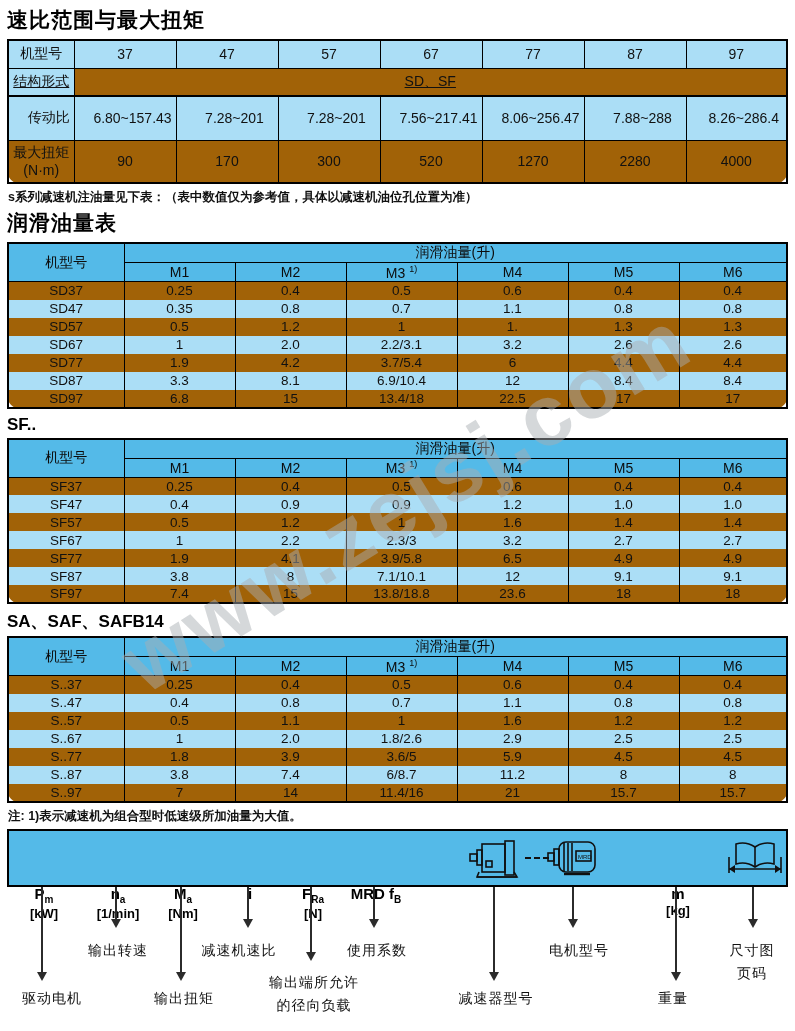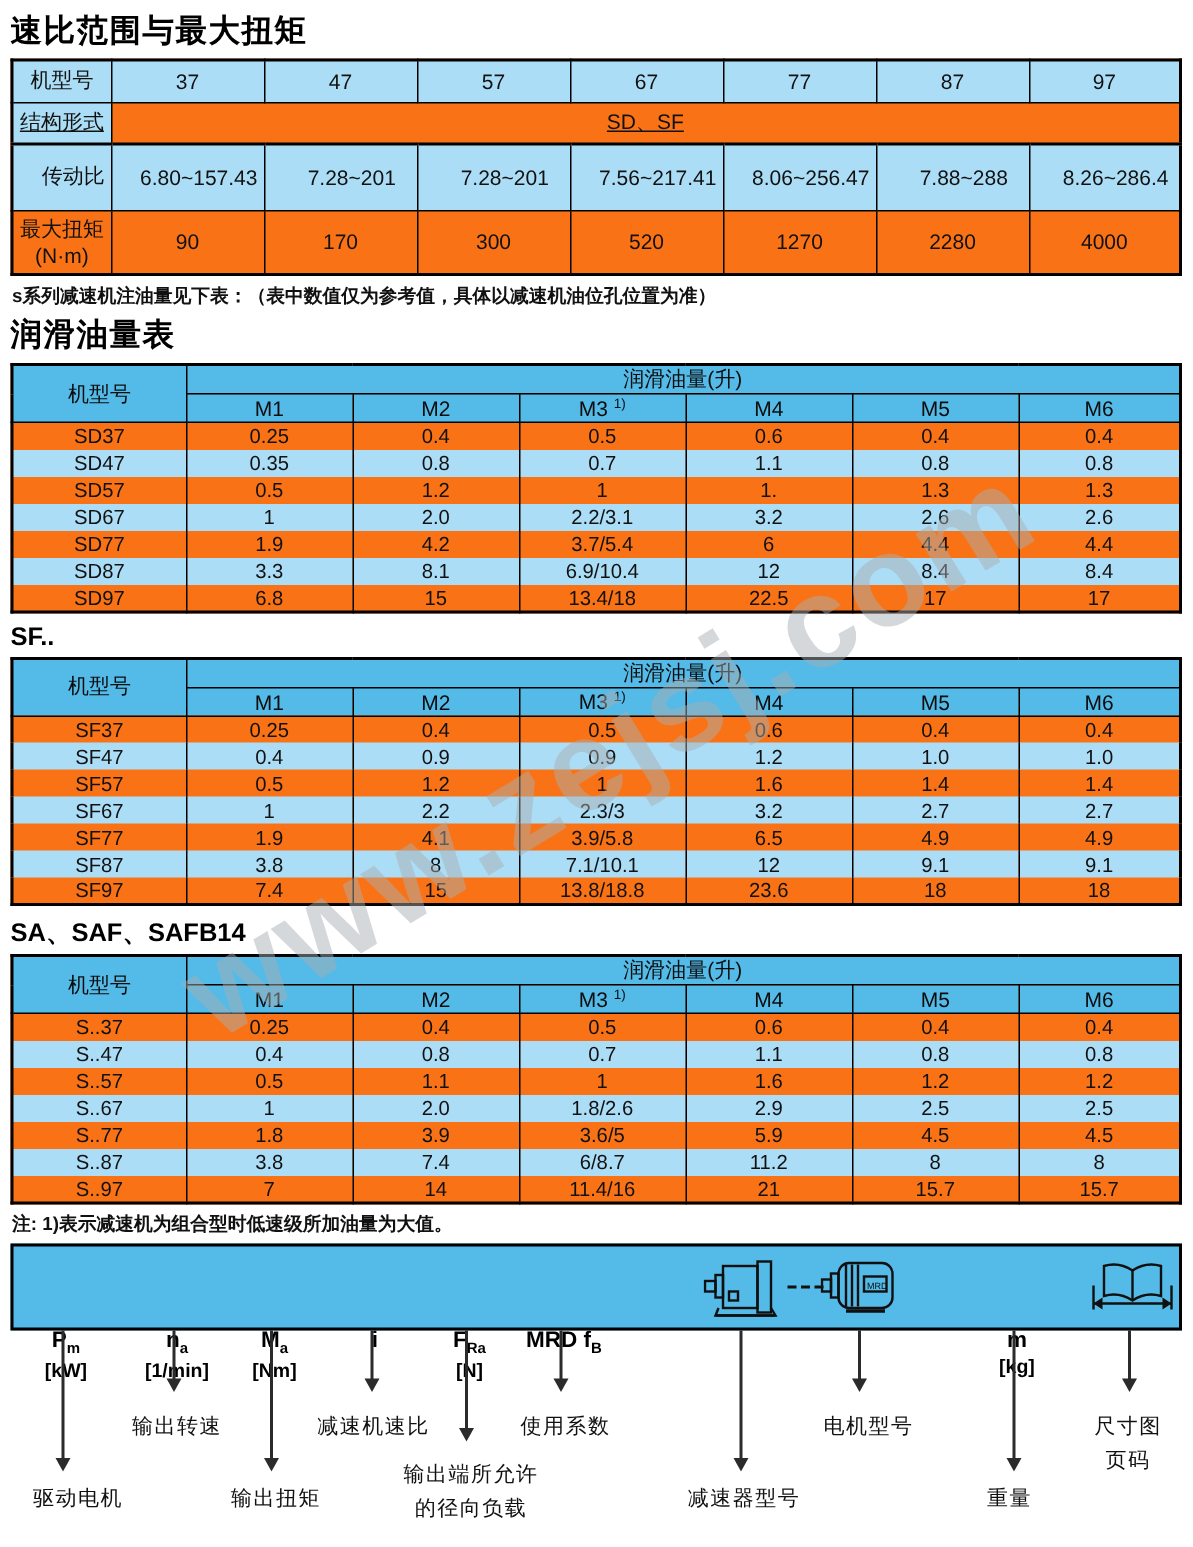--- a/index.html
+++ b/index.html
@@ -6,21 +6,21 @@
   .page {
     position:relative; width:795px; height:1031px; overflow:hidden;
     font-family:"Liberation Sans","DejaVu Sans",sans-serif; color:#111; background:#fff;
   }
   .content { position:relative; padding:3px 7px 0 7px; }
 
   .sec-title { font-size:21px; font-weight:bold; color:#000; margin:3px 0 5px 0; letter-spacing:1px; }
   .sub-title { font-size:17px; font-weight:bold; color:#000; margin:6px 0 3px 0; }
   .note { font-size:12.5px; font-weight:700; color:#111; margin:5px 0 2px 1px; }
 
-  table { border-collapse:collapse; table-layout:fixed; width:781px; background:#f97316; }
+  table { border-collapse:collapse; table-layout:fixed; width:781px; background:#a16207;border-radius:14px; }
 
   
   .ratio-table { border:2px solid #000; }
   .ratio-table th, .ratio-table td {
     border:1px solid #000; text-align:center; vertical-align:middle;
     font-size:14px; font-weight:normal; padding:0; color:#111;
   }
   .ratio-table tr.lb th, .ratio-table tr.lb td { background:#abdef6; }
   .ratio-table th.lb { background:#abdef6; }
   .ratio-table tr.r1 { height:28px; }
@@ -491,21 +491,21 @@
       <div class="arrow a-long" style="left:173px"></div>
       <div class="arrow a-short" style="left:240px"></div>
       <div class="arrow a-med" style="left:303px"></div>
       <div class="arrow a-short" style="left:366px"></div>
       <div class="arrow a-long" style="left:486px"></div>
       <div class="arrow a-short" style="left:565px"></div>
       <div class="arrow a-long" style="left:668px"></div>
       <div class="arrow a-short" style="left:745px"></div>
 
       <div class="dlabel" style="left:111px; top:52px">输出转速</div>
-      <div class="dlabel" style="left:242px; top:52px">减速机速比</div>
+      <div class="dlabel" style="left:232px; top:52px">减速机速比</div>
       <div class="dlabel" style="left:370px; top:52px">使用系数</div>
       <div class="dlabel" style="left:572px; top:52px">电机型号</div>
       <div class="dlabel" style="left:745px; top:52px">
         <div>尺寸图</div>
         <div>页码</div>
       </div>
 
       <div class="dlabel" style="left:45px; top:100px">
         <div>驱动电机</div>
 

